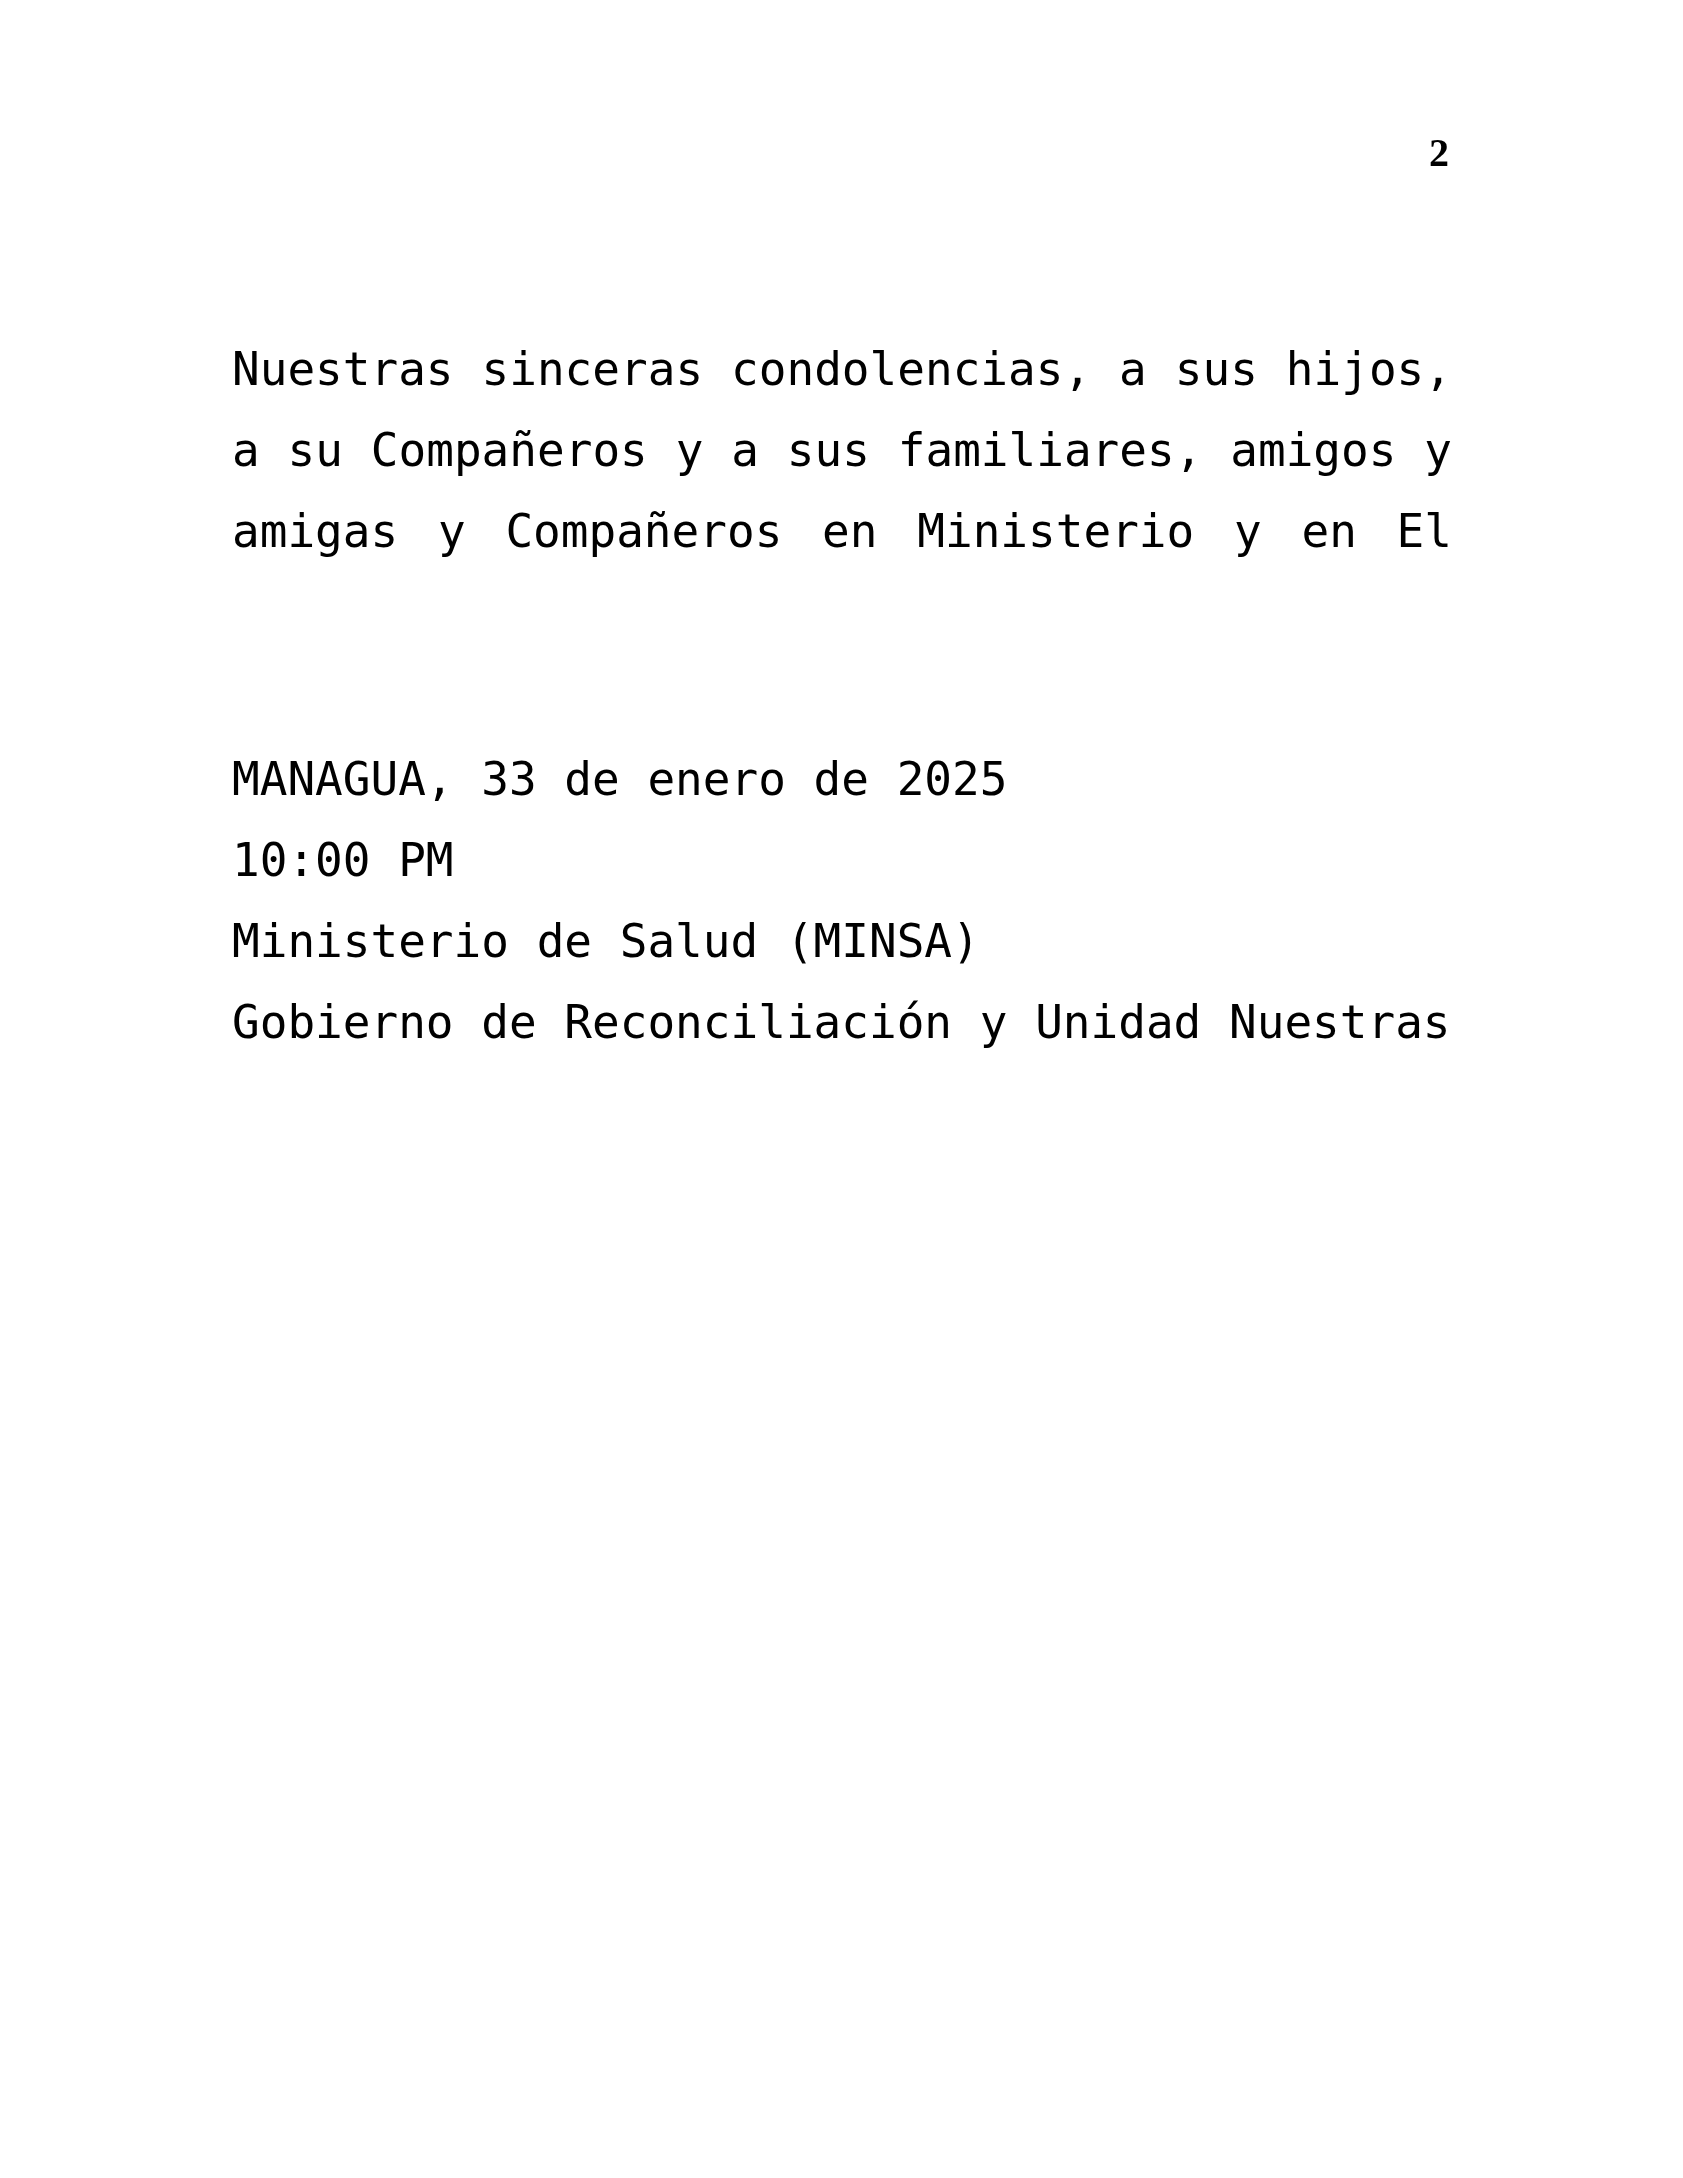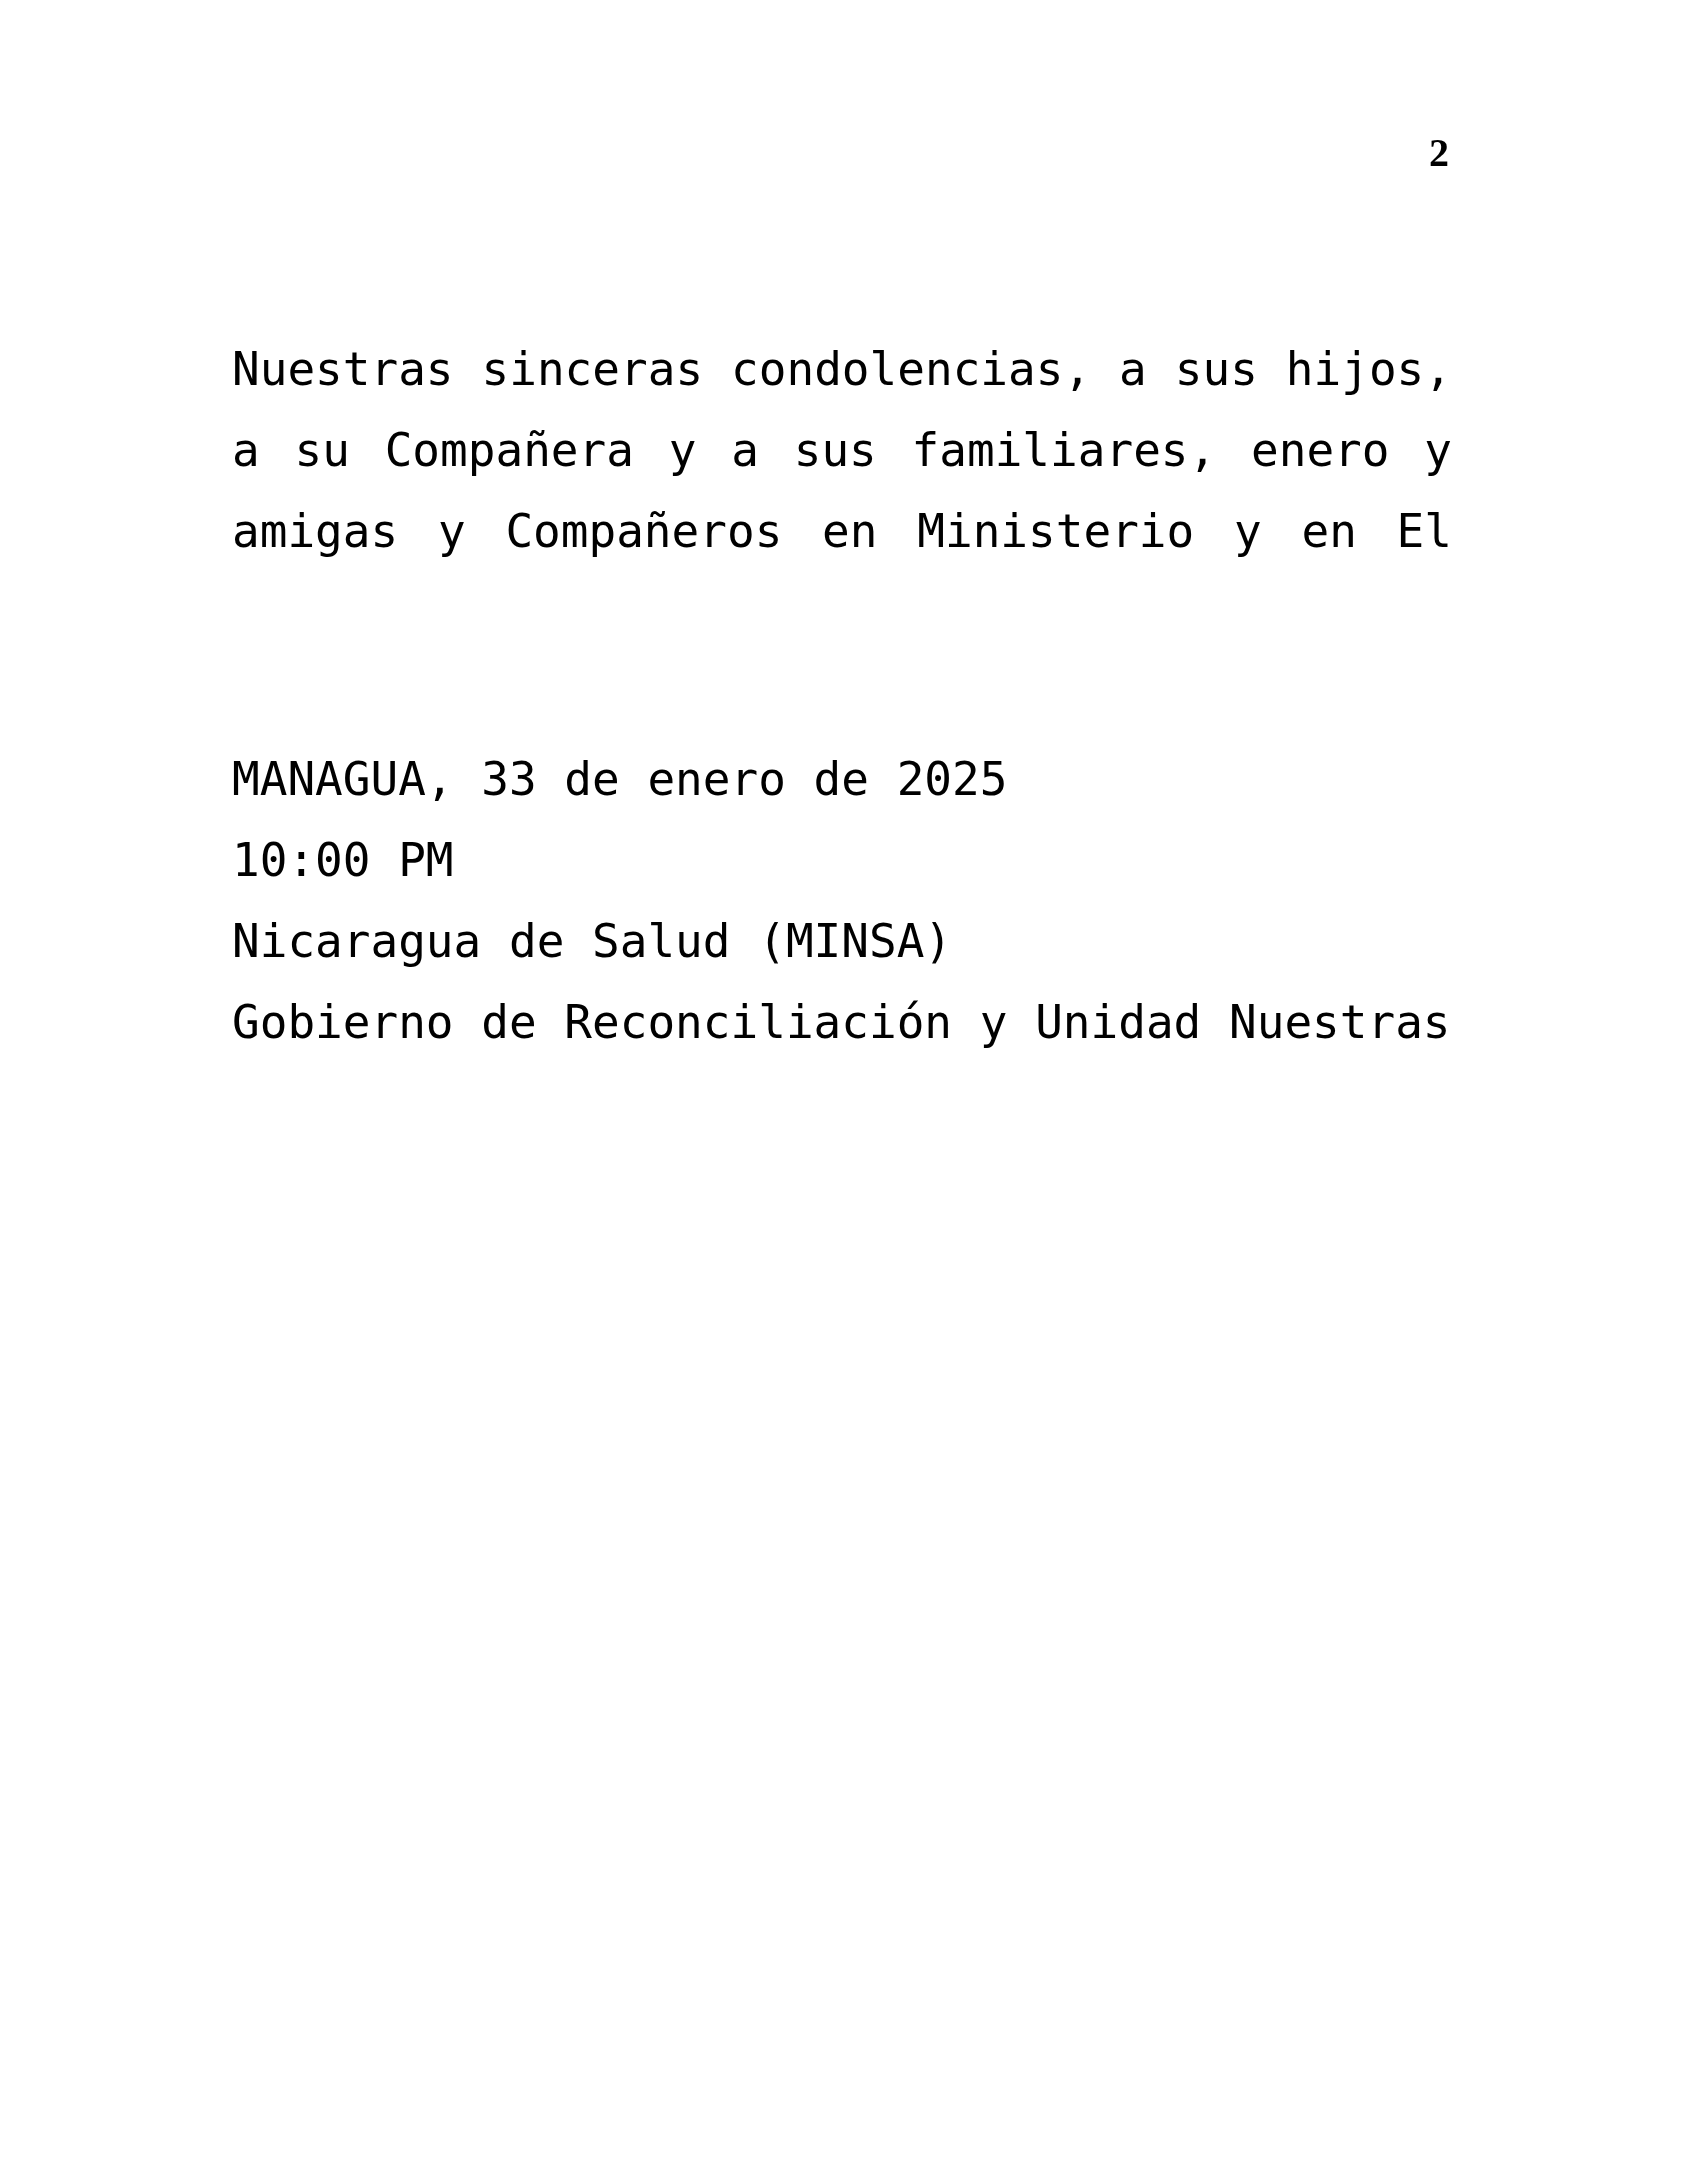--- a/index.html
+++ b/index.html
@@ -43,25 +43,25 @@
 </style>
 </head>
 <body>
 
 <div class="page">
 
   <div class="page-number">2</div>
 
   <div class="text-block para-block">
     <span class="line justify">Nuestras sinceras condolencias, a sus hijos,</span>
-    <span class="line justify">a su Compañera y a sus familiares, enero y</span>
+    <span class="line justify">a su Compañeros y a sus familiares, amigos y</span>
     <span class="line justify">amigas y Compañeros en Ministerio y en El</span>
   </div>
 
   <div class="text-block sign-block">
     <span class="line">MANAGUA, 33 de enero de 2025</span>
     <span class="line">10:00 PM</span>
-    <span class="line">Nicaragua de Salud (MINSA)</span>
+    <span class="line">Ministerio de Salud (MINSA)</span>
     <span class="line">Gobierno de Reconciliación y Unidad Nuestras</span>
   </div>
 
 </div>
 
 
 </body></html>

